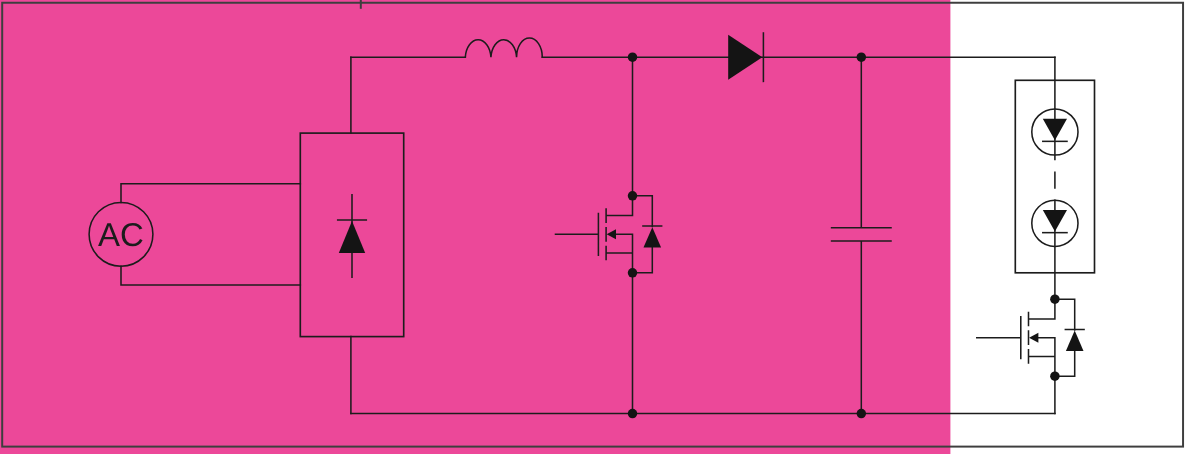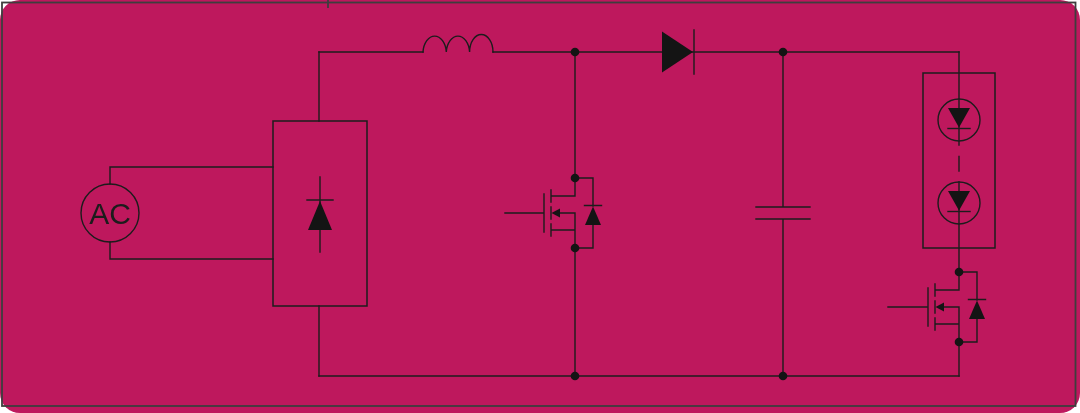--- a/index.html
+++ b/index.html
@@ -6,24 +6,23 @@
     margin: 0;
     padding: 0;
     background: #ffffff;
     width: 1080px;
     height: 413px;
     overflow: hidden;
     font-family: "Liberation Sans", sans-serif;
   }
   .stage {
     position: relative;
-    width: 1080px;
+    width: 864px;
     height: 413px;
-    background: #be185d;
-    border-radius: 20px;
+    background: #ec4899;
   }
   svg { display: block; }
   .wire {
     stroke: #1c1c1c;
     stroke-width: 1.4;
     fill: none;
     stroke-linecap: square;
   }
   .frame {
     stroke: #3e3e3e;

